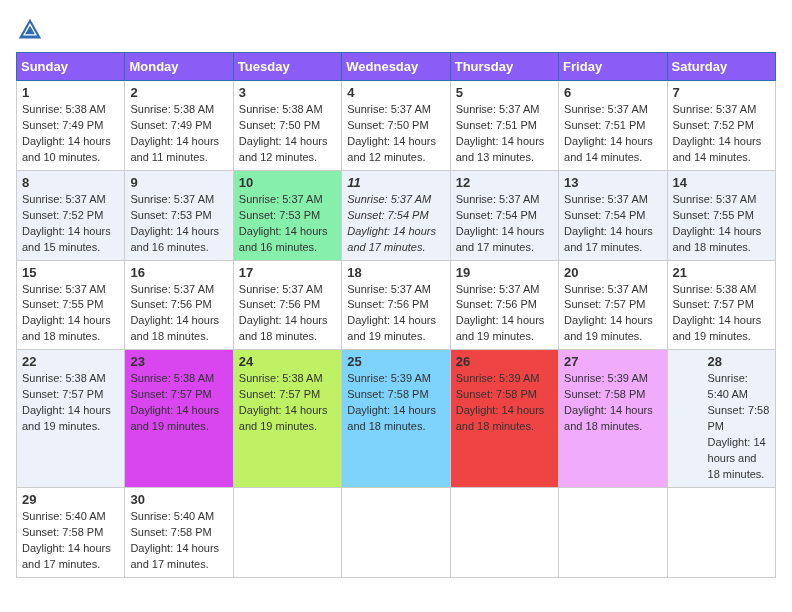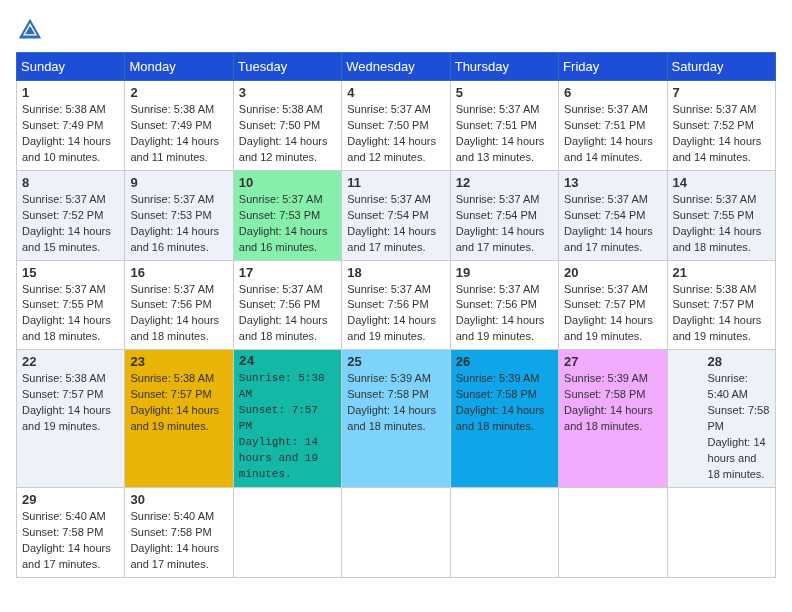--- a/index.html
+++ b/index.html
@@ -48,24 +48,24 @@
     .calendar-subtitle {
       font-size: 15px;
       color: #333;
     }
     .calendar-table {
       width: 100%;
       border-collapse: collapse;
       border: 1px solid #ccc;
     }
     .calendar-table th {
-      background-color: #1d4ed8;
+      background-color: #8b5cf6;
       color: #fff;
       font-size: 13px;
-      font-weight: normal;
+      font-weight: bold;
       padding: 6px 4px;
       text-align: left;
       border: 1px solid #2e6db4;
     }
     .calendar-table td {
       vertical-align: top;
       padding: 4px 5px;
       border: 1px solid #ccc;
       font-size: 10.5px;
       color: #333;
@@ -162,21 +162,21 @@
           <div class="cell-text">Sunrise: 5:37 AM<br>Sunset: 7:52 PM<br>Daylight: 14 hours and 15 minutes.</div>
         </td>
         <td style="background-color: rgb(237, 242, 250);">
           <span class="day-number">9</span>
           <div class="cell-text">Sunrise: 5:37 AM<br>Sunset: 7:53 PM<br>Daylight: 14 hours and 16 minutes.</div>
         </td>
         <td style="background-color: #86efac;">
           <span class="day-number">10</span>
           <div class="cell-text">Sunrise: 5:37 AM<br>Sunset: 7:53 PM<br>Daylight: 14 hours and 16 minutes.</div>
         </td>
-        <td style="background-color: rgb(237, 242, 250);">
+        <td style="background-color: rgb(237, 242, 250); font-style: italic;">
           <span class="day-number">11</span>
           <div class="cell-text">Sunrise: 5:37 AM<br>Sunset: 7:54 PM<br>Daylight: 14 hours and 17 minutes.</div>
         </td>
         <td style="background-color: rgb(237, 242, 250);">
           <span class="day-number">12</span>
           <div class="cell-text">Sunrise: 5:37 AM<br>Sunset: 7:54 PM<br>Daylight: 14 hours and 17 minutes.</div>
         </td>
         <td style="background-color: rgb(237, 242, 250);">
           <span class="day-number">13</span>
           <div class="cell-text">Sunrise: 5:37 AM<br>Sunset: 7:54 PM<br>Daylight: 14 hours and 17 minutes.</div>
@@ -214,33 +214,33 @@
         <td>
           <span class="day-number">21</span>
           <div class="cell-text">Sunrise: 5:38 AM<br>Sunset: 7:57 PM<br>Daylight: 14 hours and 19 minutes.</div>
         </td>
       </tr>
       <tr>
         <td style="background-color: rgb(237, 242, 250); margin-top: 20px;">
           <span class="day-number">22</span>
           <div class="cell-text">Sunrise: 5:38 AM<br>Sunset: 7:57 PM<br>Daylight: 14 hours and 19 minutes.</div>
         </td>
-        <td style="background-color: #eab308;">
+        <td style="background-color: #d946ef;">
           <span class="day-number">23</span>
           <div class="cell-text">Sunrise: 5:38 AM<br>Sunset: 7:57 PM<br>Daylight: 14 hours and 19 minutes.</div>
         </td>
-        <td style="background-color: #14b8a6; font-family: Liberation Mono, monospace;">
+        <td style="background-color: #bef264;">
           <span class="day-number">24</span>
           <div class="cell-text">Sunrise: 5:38 AM<br>Sunset: 7:57 PM<br>Daylight: 14 hours and 19 minutes.</div>
         </td>
         <td style="background-color: #7dd3fc;">
           <span class="day-number">25</span>
           <div class="cell-text">Sunrise: 5:39 AM<br>Sunset: 7:58 PM<br>Daylight: 14 hours and 18 minutes.</div>
         </td>
-        <td style="background-color: #0ea5e9;">
+        <td style="background-color: #ef4444;">
           <span class="day-number">26</span>
           <div class="cell-text">Sunrise: 5:39 AM<br>Sunset: 7:58 PM<br>Daylight: 14 hours and 18 minutes.</div>
         </td>
         <td style="background-color: #f0abfc;">
           <span class="day-number">27</span>
           <div class="cell-text">Sunrise: 5:39 AM<br>Sunset: 7:58 PM<br>Daylight: 14 hours and 18 minutes.</div>
         </td>
         <td style="background-color: rgb(237, 242, 250); padding-left: 40px;">
           <span class="day-number">28</span>
           <div class="cell-text">Sunrise: 5:40 AM<br>Sunset: 7:58 PM<br>Daylight: 14 hours and 18 minutes.</div>

